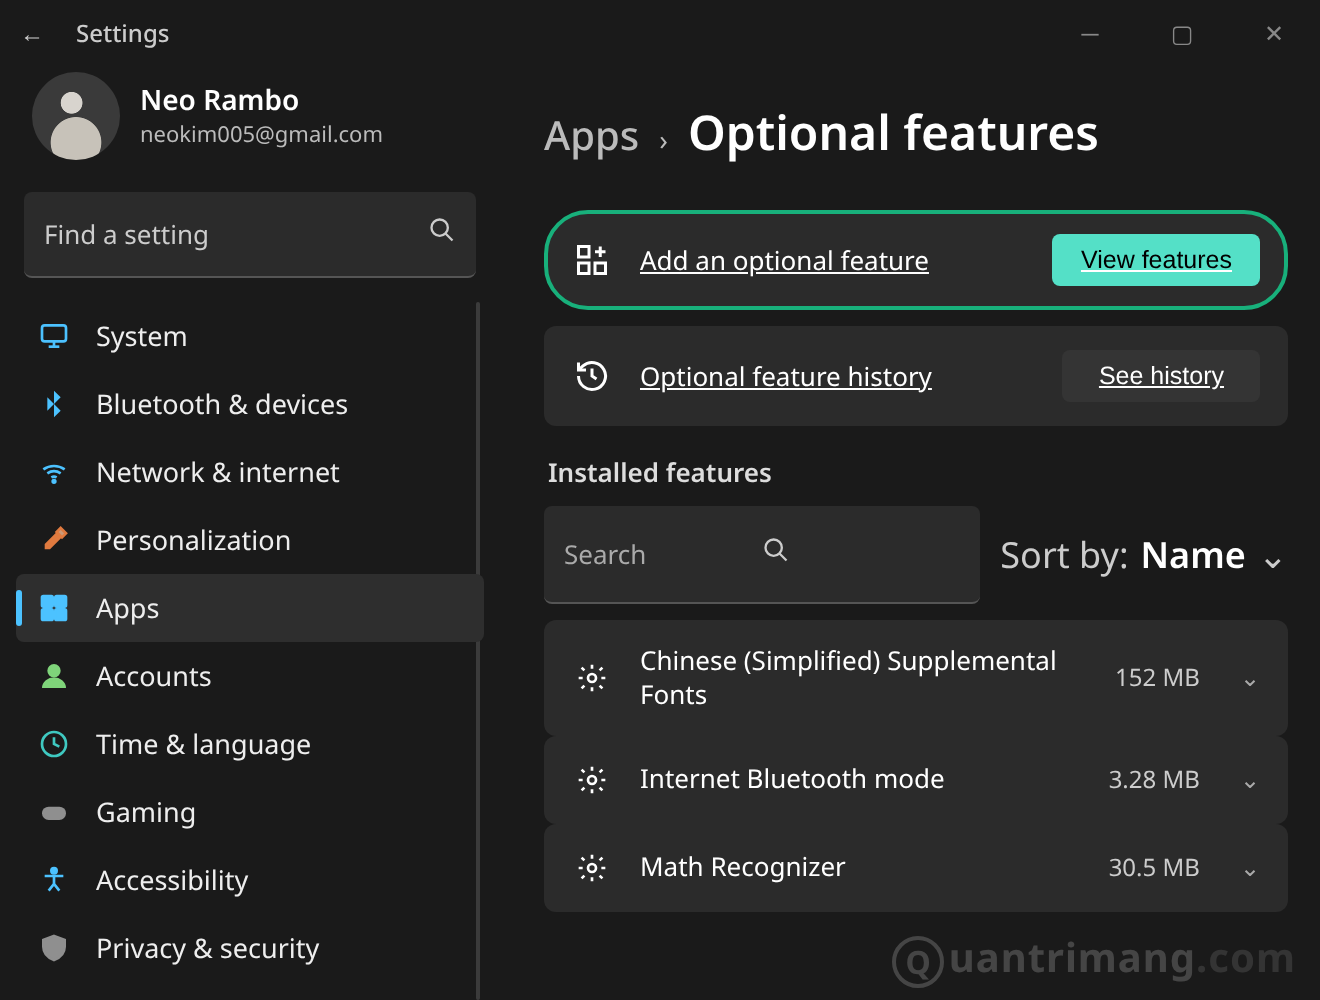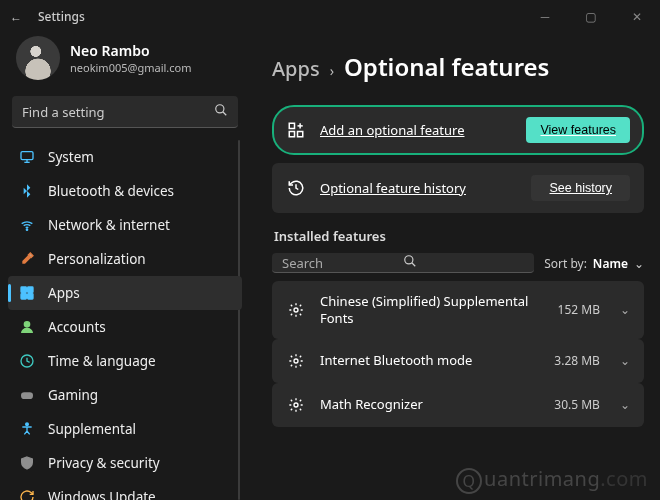--- a/index.html
+++ b/index.html
@@ -32,21 +32,21 @@
     width: 44px; height: 44px; border-radius: 50%;
     background: radial-gradient(circle at 45% 35%, #d8d4ce 0 14%, transparent 15%),
                 radial-gradient(circle at 50% 80%, #c7c2b9 0 30%, transparent 31%),
                 #3a3a3a;
     position: relative; overflow: hidden;
   }
   .profile-info { display: flex; flex-direction: column; }
   .profile-info .pname { font-weight: 600; font-size: 14px; }
   .profile-info .pemail { font-size: 11px; color: #bbb; }
   .searchbox {
-    margin: 4px 4px 12px 4px; height: 32px; background: #2b2b2b;
+    margin: 4px 4px 12px 4px; height: 43px; background: #2b2b2b;
     border-radius: 4px; display: flex; align-items: center;
     padding: 0 10px; color: #ccc; border-bottom: 1px solid #555;
   }
   .searchbox span { flex: 1; color: #ccc; font-size: 13px; }
   .searchbox .sicon { flex: 0 0 auto; color: #ccc; font-size: 13px; }
   .nav {
     flex: 1; overflow-y: auto; position: relative;
     scrollbar-width: thin;
     scrollbar-color: #555 transparent;
   }
@@ -98,39 +98,39 @@
     padding: 6px 14px; border-radius: 4px; font-size: 12.5px;
     cursor: pointer; font-weight: 500;
   }
   .card .card-btn.secondary {
     background: #343434; color: #fff; padding: 6px 18px;
   }
   .section-title { font-size: 13px; font-weight: 600; margin: 14px 0 8px 2px; color: #ddd; }
   .filterrow { display: flex; gap: 10px; margin-bottom: 8px; align-items: center; }
   .fsearch {
     flex: 1; background: #2b2b2b; border-radius: 4px;
-    height: 20px; display: flex; align-items: center;
+    height: 49px; display: flex; align-items: center;
     padding: 0 10px; border-bottom: 1px solid #555;
   }
   .fsearch span { flex: 1; color: #aaa; font-size: 13px; }
-  .sortby { font-size: 12px; color: #ccc; display: flex; align-items: center; gap: 6px; cursor: pointer; }
+  .sortby { font-size: 18px; color: #ccc; display: flex; align-items: center; gap: 6px; cursor: pointer; }
   .sortby .sbname { font-weight: 600; color: #fff; }
   .feat-item {
     background: #2b2b2b; border-radius: 6px;
     display: flex; align-items: center; padding: 12px 14px;
     margin-bottom: 0; gap: 14px; cursor: pointer;
   }
   .feat-item .fi-icon { width: 20px; height: 20px; flex: 0 0 20px; display: flex; align-items: center; justify-content: center; }
   .feat-item .fi-name { flex: 1; font-size: 13px; line-height: 1.3; }
   .feat-item .fi-size { font-size: 12px; color: #ccc; margin-right: 6px; }
   .feat-item .fi-chev { color: #aaa; font-size: 12px; }
   .watermark {
     position: absolute; right: 12px; bottom: 6px;
     font-size: 20px; color: rgba(200,200,200,0.25);
-    font-weight: 400; letter-spacing: 0.5px;
+    font-weight: 700; letter-spacing: 0.5px;
     pointer-events: none;
     text-align: right;
   }
   .watermark .qcirc {
     display: inline-flex; width: 26px; height: 26px;
     border: 2px solid rgba(200,200,200,0.25); border-radius: 50%;
     align-items: center; justify-content: center;
     font-size: 16px; vertical-align: middle; margin-right: 2px;
   }
 </style>
@@ -242,21 +242,21 @@
           </span>
           <span>Gaming</span>
         </div>
         <div class="nav-item">
           <span class="nav-icon">
             <svg width="16" height="16" viewBox="0 0 24 24" fill="none" stroke="#4cc2ff" stroke-width="2">
               <circle cx="12" cy="5" r="2" fill="#4cc2ff"></circle>
               <path d="M5 9h14M12 9v6m-4 5 4-5 4 5"></path>
             </svg>
           </span>
-          <span>Supplemental</span>
+          <span>Accessibility</span>
         </div>
         <div class="nav-item">
           <span class="nav-icon">
             <svg width="16" height="16" viewBox="0 0 24 24" fill="none" stroke="#8f8f8f" stroke-width="2">
               <path d="M12 3l8 3v5c0 5-3 8-8 10-5-2-8-5-8-10V6z" fill="#8f8f8f"></path>
             </svg>
           </span>
           <span>Privacy &amp; security</span>
         </div>
         <div class="nav-item">

